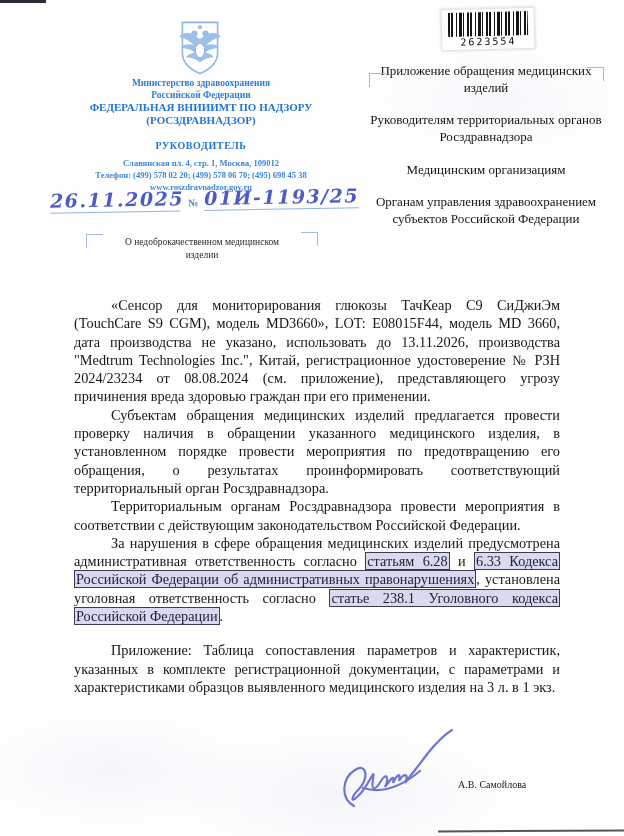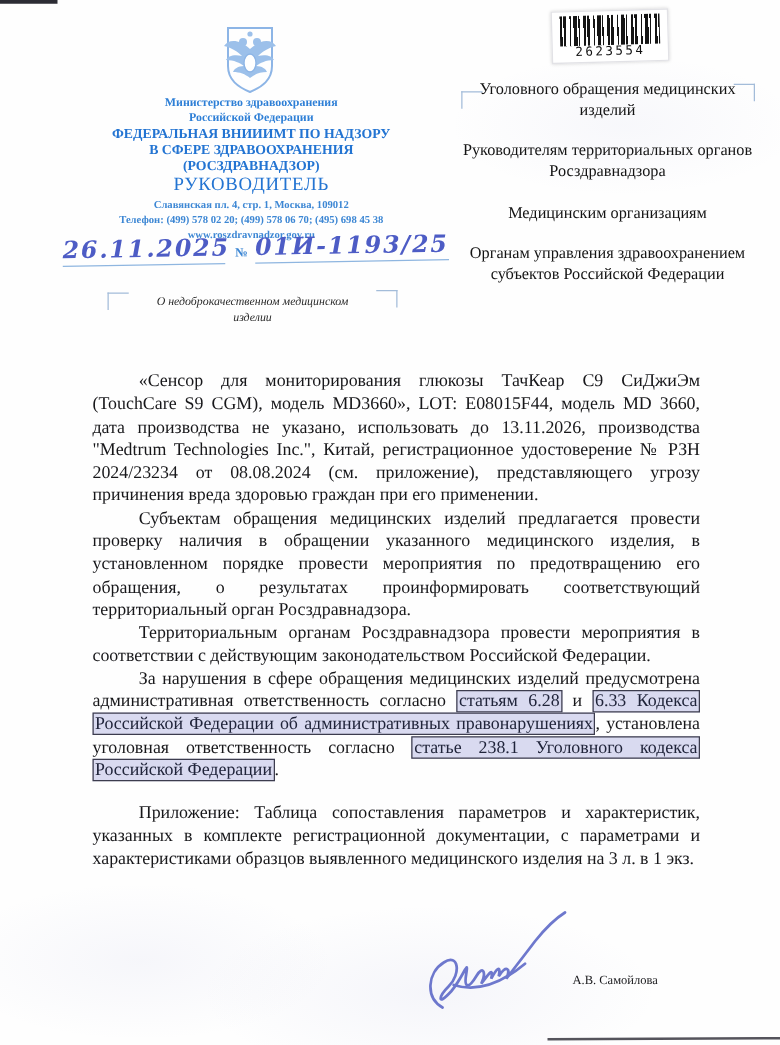--- a/index.html
+++ b/index.html
@@ -34,21 +34,21 @@
       #141414 8px 9px,#fff 9px 11px,#141414 11px 14px,#fff 14px 15px,
       #141414 15px 16px,#fff 16px 19px);
   }
   .bars-num{font-family:"DejaVu Sans Mono",monospace;font-size:10px;letter-spacing:2px;color:#111;line-height:12px;}
 
   
   .lh{color:#2e7fd6;text-align:center;}
   .emblem{position:absolute;left:171px;top:20px;}
   .ministry{position:absolute;left:36px;top:78px;width:330px;font-size:9.5px;font-weight:bold;line-height:1.22;}
   .service{position:absolute;left:36px;top:101px;width:330px;font-size:11px;font-weight:bold;line-height:1.2;color:#2374d2;}
-  .ruler-title{position:absolute;left:36px;top:140px;width:330px;font-size:15px;font-weight:normal;letter-spacing:.6px;color:#2374d2;}
+  .ruler-title{position:absolute;left:36px;top:140px;width:330px;font-size:10px;font-weight:bold;letter-spacing:.6px;color:#2374d2;}
   .addr{position:absolute;left:36px;top:157px;width:330px;font-size:8.5px;line-height:1.42;color:#3d87d4;font-weight:bold;}
   .lh-line{display:block;}
 
   
   .ref-row{position:absolute;left:50px;top:186px;width:304px;display:flex;align-items:flex-end;transform:rotate(-1deg);}
   .hw{font-family:"DejaVu Serif",serif;font-style:italic;font-weight:bold;color:#4d5cc5;font-size:19px;letter-spacing:1.5px;line-height:24px;}
   .hw-date{border-bottom:1.5px solid #8fb6e0;min-width:130px;text-align:center;}
   .num-sign{font-size:10px;color:#3d87d4;font-weight:bold;padding:0 6px 3px 8px;}
   .hw-num{border-bottom:1.5px solid #8fb6e0;flex:1;text-align:center;}
   .reply-row{position:absolute;left:50px;top:218px;width:304px;display:flex;align-items:flex-end;color:#3d87d4;font-size:9.5px;font-weight:bold;}
@@ -56,21 +56,21 @@
   .blank1{width:118px;margin:0 6px;}
   .blank2{flex:1;margin-left:6px;}
 
   
   .cmark{position:absolute;width:16px;height:13px;border:0 solid #a3bcd9;}
   .cmark.tl{border-top-width:1.5px;border-left-width:1.5px;}
   .cmark.tr{border-top-width:1.5px;border-right-width:1.5px;}
 
   
   .subject{position:absolute;left:80px;top:233px;width:244px;}
-  .subject-text{width:162px;margin:3px auto 0;font-size:9.5px;line-height:1.4;color:#2a2a2a;text-align:center;font-style:italic;}
+  .subject-text{width:162px;margin:3px auto 0;font-size:9.5px;line-height:1.4;color:#2a2a2a;text-align:center;}
 
   
   .addressees{position:absolute;left:366px;top:62px;width:240px;text-align:center;color:#141414;}
   .addressee{font-size:13px;line-height:1.32;margin-bottom:15px;}
 
   
   .body-text{position:absolute;left:74px;top:296px;width:486px;color:#17171a;font-size:14.3px;line-height:18.3px;text-align:justify;}
   .body-text p{margin:0;text-indent:37px;}
   .attachment{margin-top:16px !important;}
   .doclink{
@@ -105,21 +105,20 @@
     <ellipse cx="32" cy="38" rx="6" ry="9" fill="#fff" stroke="#8db5e6" stroke-width="1.4"></ellipse>
   </svg>
 
   <div class="lh ministry">
     <span class="lh-line">Министерство здравоохранения</span>
     <span class="lh-line">Российской Федерации</span>
   </div>
 
   <div class="lh service">
     <span class="lh-line">ФЕДЕРАЛЬНАЯ ВНИИИМТ ПО НАДЗОРУ</span>
-    <span class="lh-line">В СФЕРЕ ЗДРАВООХРАНЕНИЯ</span>
     <span class="lh-line">(РОСЗДРАВНАДЗОР)</span>
   </div>
 
   <div class="lh ruler-title">РУКОВОДИТЕЛЬ</div>
 
   <div class="lh addr">
     <span class="lh-line">Славянская пл. 4, стр. 1, Москва, 109012</span>
     <span class="lh-line">Телефон: (499) 578 02 20; (499) 578 06 70; (495) 698 45 38</span>
     <span class="lh-line">www.roszdravnadzor.gov.ru</span>
   </div>
@@ -133,21 +132,21 @@
 
   <div class="subject">
     <span class="cmark tl" style="left:6px;top:1px;"></span>
     <span class="cmark tr" style="right:6px;top:-1px;"></span>
     <div class="subject-text">О недоброкачественном медицинском изделии</div>
   </div>
 
   <div class="addressees">
     <span class="cmark tl" style="left:3px;top:11px;"></span>
     <span class="cmark tr" style="right:2px;top:5px;"></span>
-    <div class="addressee">Уголовного обращения медицинских изделий</div>
+    <div class="addressee">Приложение обращения медицинских изделий</div>
     <div class="addressee">Руководителям территориальных органов Росздравнадзора</div>
     <div class="addressee">Медицинским организациям</div>
     <div class="addressee">Органам управления здравоохранением субъектов Российской Федерации</div>
   </div>
 
   <div class="body-text">
     <p>«Сенсор для мониторирования глюкозы ТачКеар С9 СиДжиЭм (TouchCare S9 CGM), модель MD3660», LOT: E08015F44, модель MD 3660, дата производства не указано, использовать до 13.11.2026, производства "Medtrum Technologies Inc.", Китай, регистрационное удостоверение № РЗН 2024/23234 от 08.08.2024 (см. приложение), представляющего угрозу причинения вреда здоровью граждан при его применении.</p>
     <p>Субъектам обращения медицинских изделий предлагается провести проверку наличия в обращении указанного медицинского изделия, в установленном порядке провести мероприятия по предотвращению его обращения, о результатах проинформировать соответствующий территориальный орган Росздравнадзора.</p>
     <p>Территориальным органам Росздравнадзора провести мероприятия в соответствии с действующим законодательством Российской Федерации.</p>
     <p><span>За нарушения в сфере обращения медицинских изделий предусмотрена административная ответственность согласно </span><a class="doclink">статьям 6.28</a><span> и </span><a class="doclink">6.33 Кодекса Российской Федерации об административных правонарушениях</a><span>, установлена уголовная ответственность согласно </span><a class="doclink">статье 238.1 Уголовного кодекса Российской Федерации</a><span>.</span></p>

